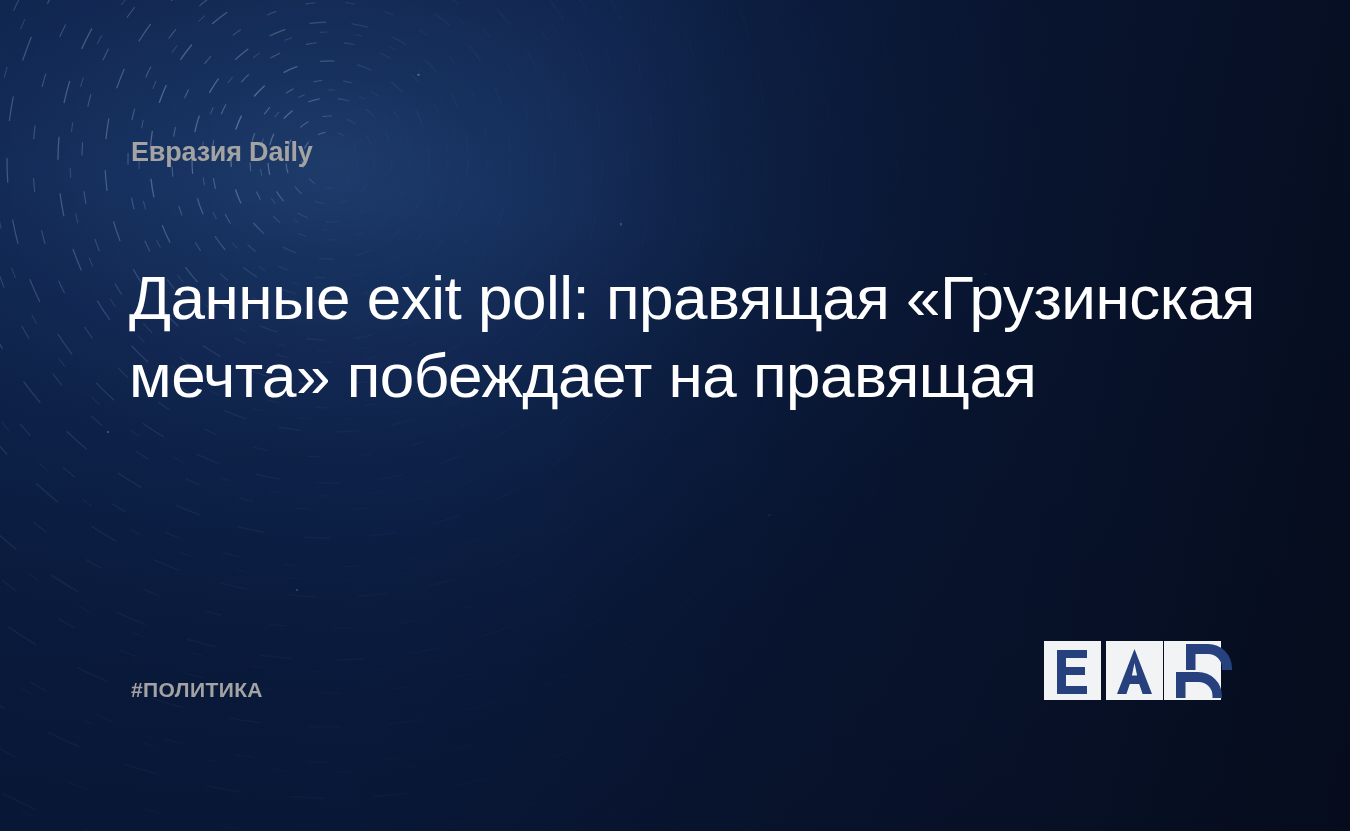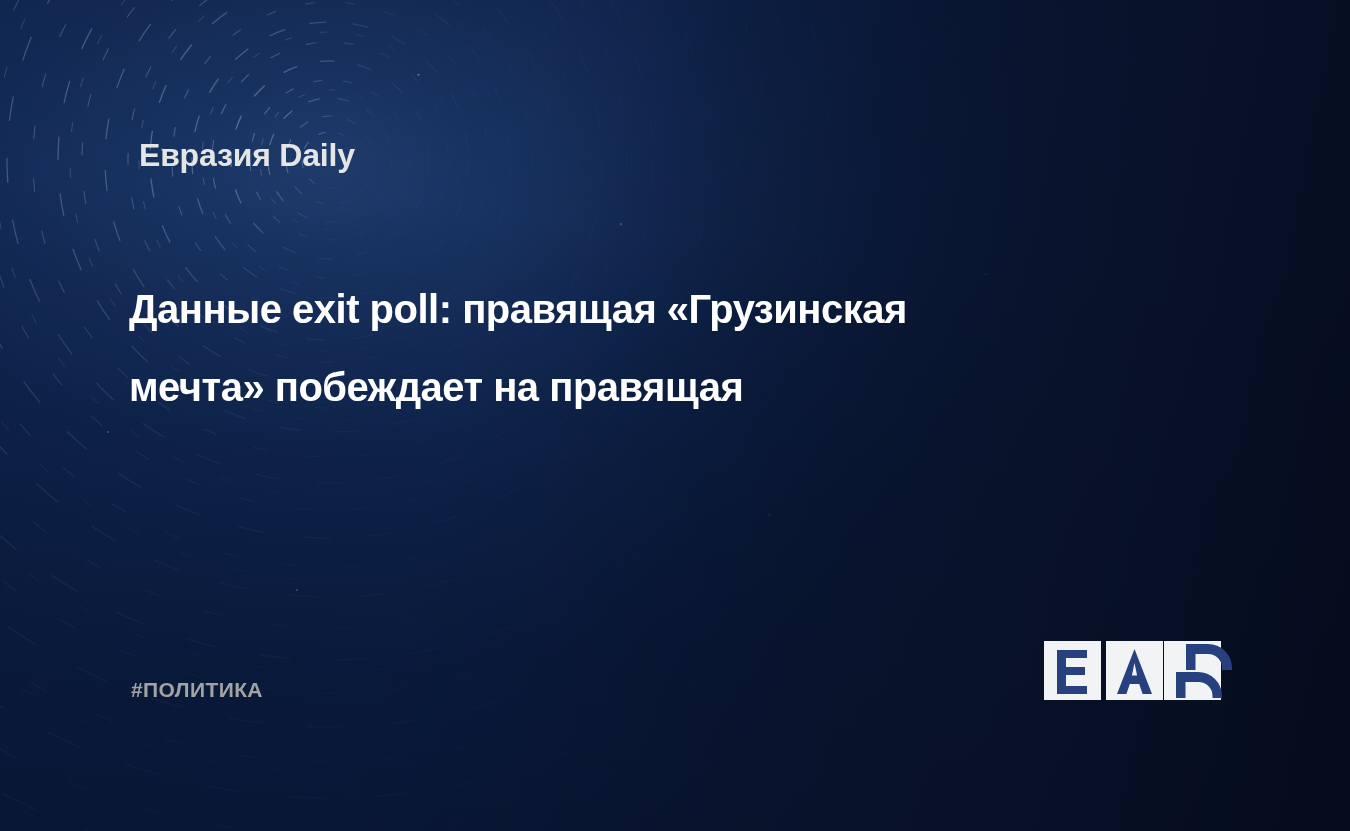--- a/index.html
+++ b/index.html
@@ -87,37 +87,36 @@
   
   .content {
     position: absolute;
     inset: 0;
   }
 
   .brand {
     position: absolute;
     left: 131px;
     top: 137px;
-    font-size: 32px;
+    font-size: 27px;
     font-weight: 700;
     letter-spacing: -0.2px;
-    color: #e5e5e5;
+    color: #a3a3a3;
     white-space: nowrap;
-    margin-left: 8px;
   }
 
   .headline {
     position: absolute;
     left: 129px;
-    top: 270px;
+    top: 259px;
     width: 1090px;
     margin: 0;
-    font-size: 40px;
+    font-size: 62px;
     line-height: 78px;
-    font-weight: 700;
+    font-weight: 400;
     letter-spacing: -0.5px;
     color: #ffffff;
   }
   .headline .hl-line {
     display: block;
     white-space: nowrap;
   }
 
   .topic-tag {
     position: absolute;

